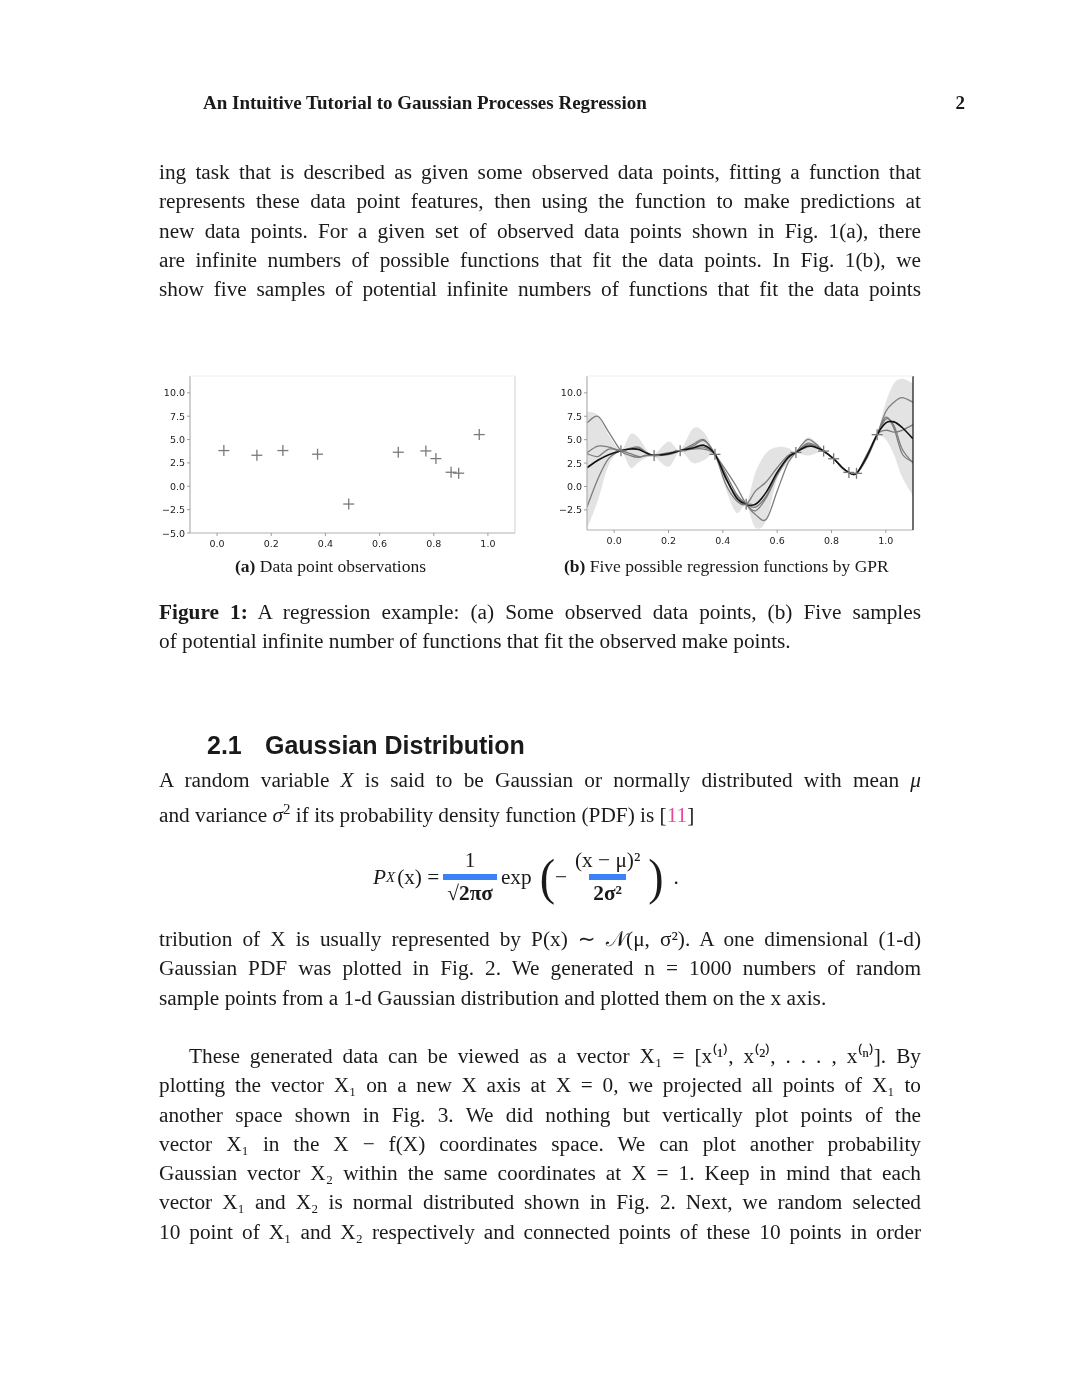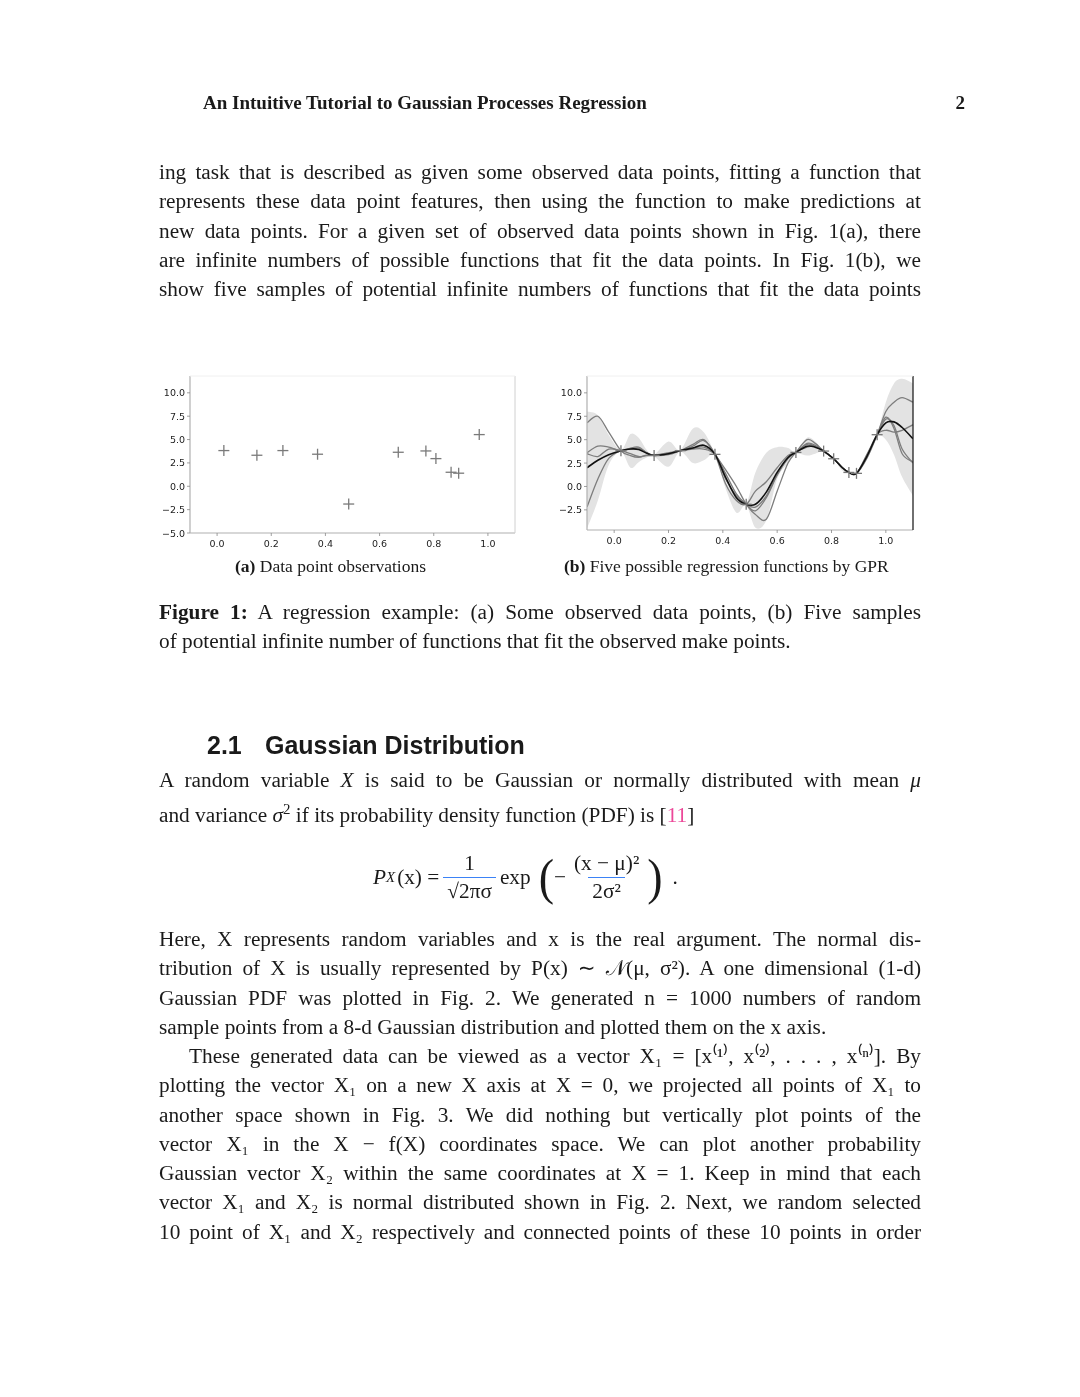--- a/index.html
+++ b/index.html
@@ -17,21 +17,21 @@
   .subcap b { font-weight: bold; }
   .figcap { left: 159px; top: 598px; width: 762px; font-family: "Liberation Serif", serif;
             font-size: 21.3px; line-height: 29.3px; }
   .section-title { left: 159px; top: 731px; font-family: Liberation Sans, sans-serif; font-weight: bold;
                    font-size: 25px; margin-left: 48px; }
   .section-title .num { display: inline-block; width: 58px; }
   .equation { left: 373px; top: 842px; height: 70px; font-family: "Liberation Serif", serif;
               font-size: 21.3px; display: flex; align-items: center; }
   .frac { display: inline-flex; flex-direction: column; align-items: center; margin: 0 4px; }
   .frac .num { padding: 0 4px 1px; }
-  .frac .den { border-top: 1px solid #3b82f6; padding: 1px 4px 0; }
+  .frac .den { border-top: 6px solid #3b82f6; padding: 1px 4px 0; font-weight: bold; }
   .bigparen { font-size: 46px; font-weight: 200; line-height: 1; transform: scaleY(1.1); display: inline-block; }
   .ref { color: #ec4899; }
   i { font-style: italic; }
   sub, sup { font-size: 70%; }
   svg text { font-family: "DejaVu Sans", sans-serif; font-size: 9.5px; fill: #222; }
 </style>
 </head>
 <body>
 
 <div class="abs running-head">
@@ -248,24 +248,23 @@
   <span>−</span>
   <span class="frac">
     <span class="num">(x − μ)²</span>
     <span class="den">2σ²</span>
   </span>
   <span class="bigparen">)</span>
   <span style="margin-left:10px;">.</span>
 </div>
 
 <div class="abs para" style="top:925px;">
-  <span class="line">Here, X represents random variables and x is the real argument. The normal dis-</span>
   <span class="line">tribution of X is usually represented by P(x) ∼ 𝒩(μ, σ²). A one dimensional (1-d)</span>
   <span class="line">Gaussian PDF was plotted in Fig. 2. We generated n = 1000 numbers of random</span>
-  <span class="line last">sample points from a 8-d Gaussian distribution and plotted them on the x axis.</span>
+  <span class="line last">sample points from a 1-d Gaussian distribution and plotted them on the x axis.</span>
 </div>
 
 <div class="abs para" style="top:1042px;">
   <span class="line indent">These generated data can be viewed as a vector X₁ = [x⁽¹⁾, x⁽²⁾, . . . , x⁽ⁿ⁾]. By</span>
   <span class="line">plotting the vector X₁ on a new X axis at X = 0, we projected all points of X₁ to</span>
   <span class="line">another space shown in Fig. 3. We did nothing but vertically plot points of the</span>
   <span class="line">vector X₁ in the X − f(X) coordinates space. We can plot another probability</span>
   <span class="line">Gaussian vector X₂ within the same coordinates at X = 1. Keep in mind that each</span>
   <span class="line">vector X₁ and X₂ is normal distributed shown in Fig. 2. Next, we random selected</span>
   <span class="line">10 point of X₁ and X₂ respectively and connected points of these 10 points in order</span>

